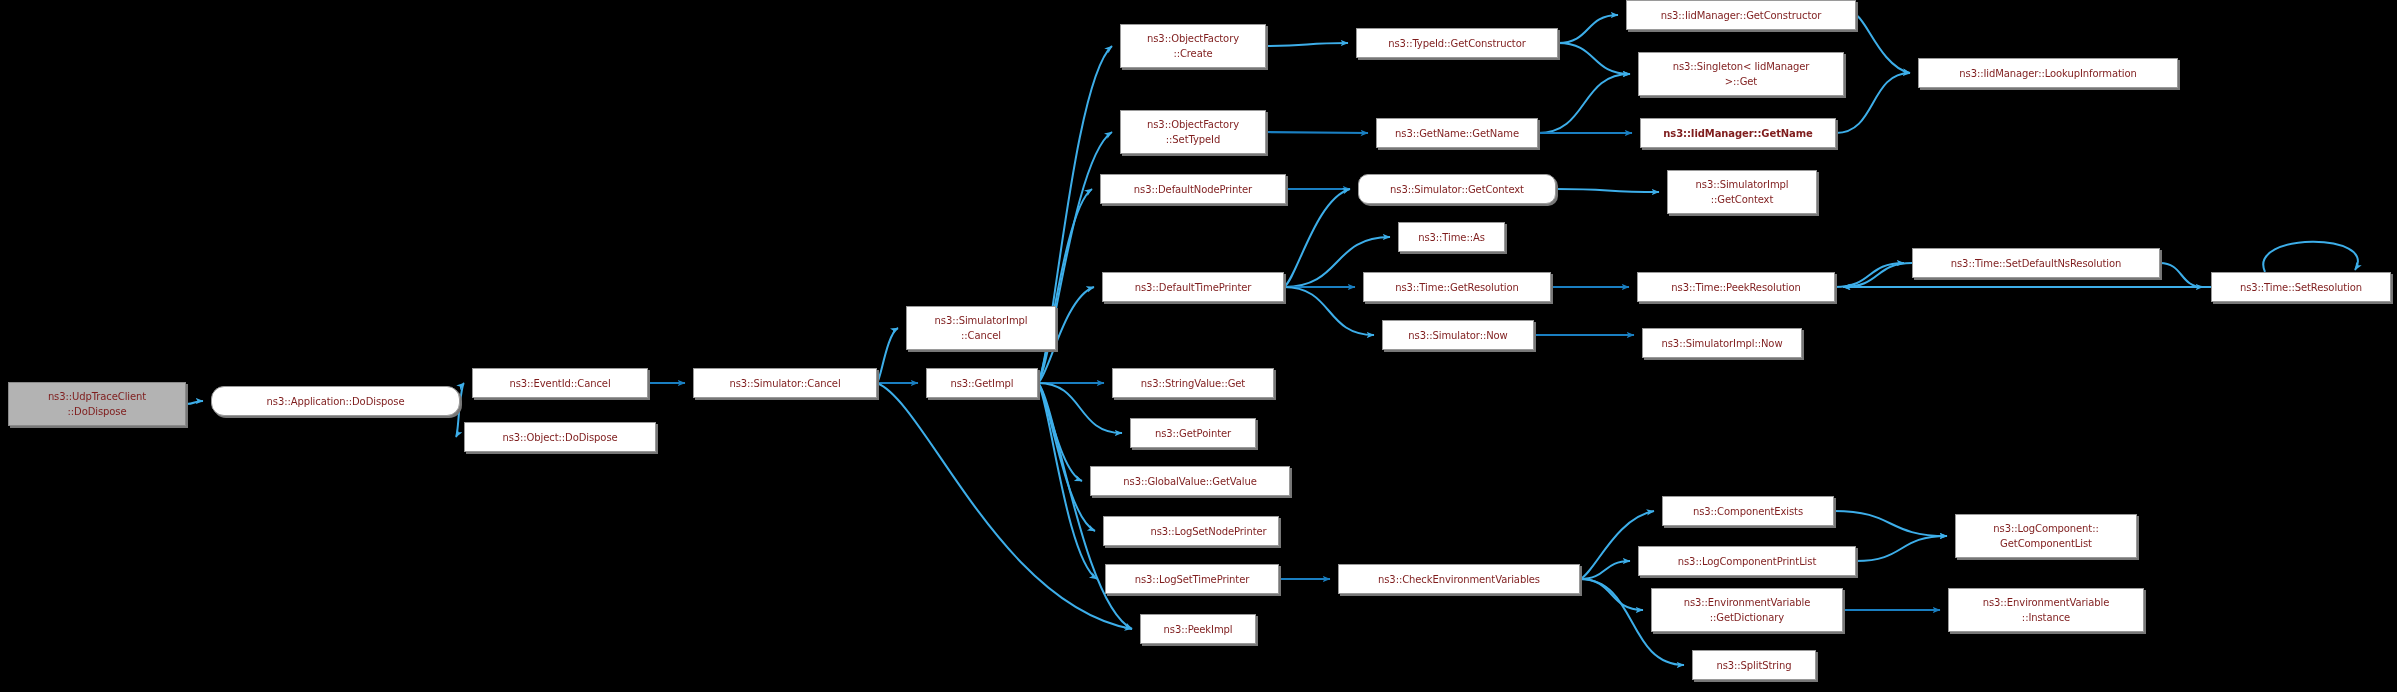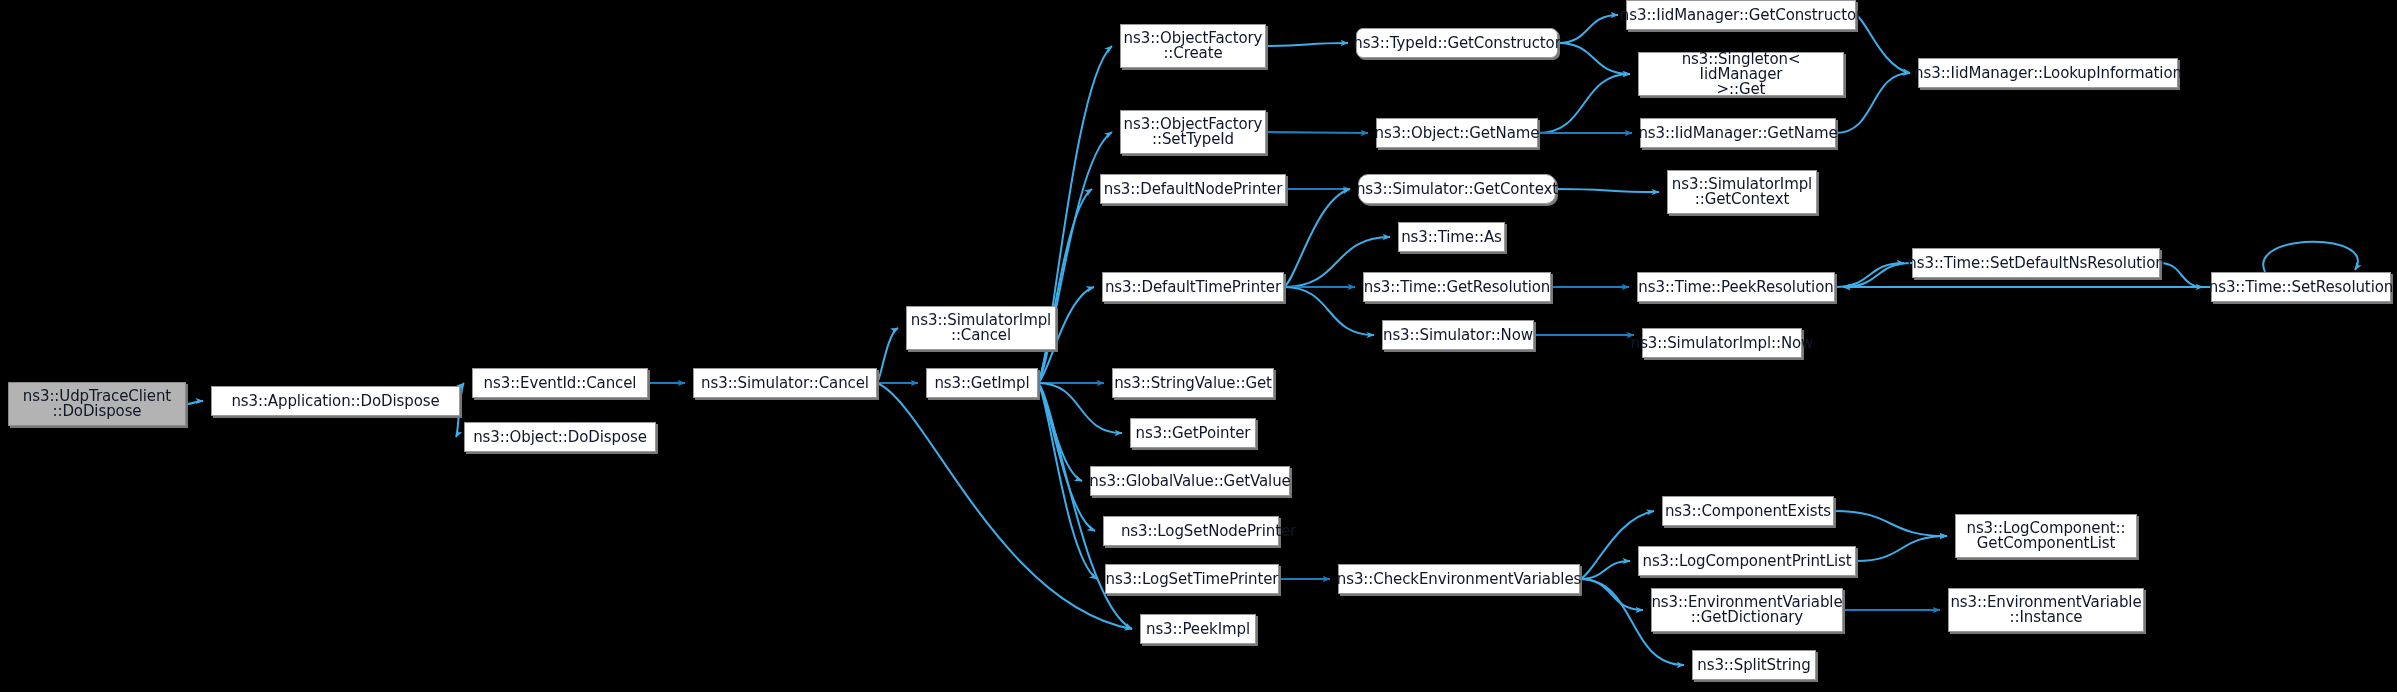--- a/index.html
+++ b/index.html
@@ -7,23 +7,23 @@
   svg#edges{position:absolute;left:0;top:0;width:2397px;height:692px;}
   .node{
     position:absolute;
     box-sizing:border-box;
     background:#fff;
     border:1px solid #9a9a9a;
     box-shadow:2px 2px 0 0 #777;
     display:flex;align-items:center;justify-content:center;
     text-align:center;
     font-family:"DejaVu Sans","Liberation Sans",sans-serif;
-    font-size:15px;
+    font-size:10px;
     line-height:15px;
-    color:#0f172a;
+    color:#7f1d1d;
     white-space:pre-line;
     letter-spacing:-0.1px;
   }
   .node.root{background:#b3b3b3;border:1px solid #8a8a8a;}
 </style>
 </head>
 <body>
 
 <div id="stage">
   <svg id="edges" xmlns="http://www.w3.org/2000/svg">
@@ -80,50 +80,50 @@
         <path d="M1580,579 C1614.65,579 1608.35,610 1643,610" fill="none" stroke="#3daee9" stroke-width="2" marker-end="url(#arrow)"></path>
         <path d="M1580,579 C1637.2,579 1626.8,665 1684,665" fill="none" stroke="#3daee9" stroke-width="2" marker-end="url(#arrow)"></path>
         <path d="M1834,511 C1896.15,511 1884.85,536 1947,536" fill="none" stroke="#3daee9" stroke-width="2" marker-end="url(#arrow)"></path>
         <path d="M1856,561 C1906.05,561 1896.95,536 1947,536" fill="none" stroke="#3daee9" stroke-width="2" marker-end="url(#arrow)"></path>
         <path d="M1843,610 L1940,610" fill="none" stroke="#1a7fc1" stroke-width="2.2" marker-end="url(#arrowdark)"></path>
       </g>
   </svg>
   <div id="node-layer">
       <div class="node root" style="left: 8px; top: 382px; width: 178px; height: 44px;">ns3::UdpTraceClient
 ::DoDispose</div>
-      <div class="node" style="left: 211px; top: 386px; width: 249px; height: 30px;">ns3::Application::DoDispose</div>
+      <div class="node" style="left: 211px; top: 386px; width: 249px; height: 30px; border-radius: 13px;">ns3::Application::DoDispose</div>
       <div class="node" style="left: 472px; top: 368px; width: 176px; height: 30px;">ns3::EventId::Cancel</div>
       <div class="node" style="left: 464px; top: 422px; width: 192px; height: 30px;">ns3::Object::DoDispose</div>
       <div class="node" style="left: 693px; top: 368px; width: 184px; height: 30px;">ns3::Simulator::Cancel</div>
       <div class="node" style="left: 906px; top: 306px; width: 150px; height: 44px;">ns3::SimulatorImpl
 ::Cancel</div>
       <div class="node" style="left: 926px; top: 368px; width: 112px; height: 30px;">ns3::GetImpl</div>
       <div class="node" style="left: 1120px; top: 24px; width: 146px; height: 44px;">ns3::ObjectFactory
 ::Create</div>
       <div class="node" style="left: 1120px; top: 110px; width: 146px; height: 44px;">ns3::ObjectFactory
 ::SetTypeId</div>
       <div class="node" style="left: 1100px; top: 174px; width: 186px; height: 30px;">ns3::DefaultNodePrinter</div>
       <div class="node" style="left: 1102px; top: 272px; width: 182px; height: 30px; text-align: right;">ns3::DefaultTimePrinter</div>
       <div class="node" style="left: 1112px; top: 368px; width: 162px; height: 30px;">ns3::StringValue::Get</div>
       <div class="node" style="left: 1130px; top: 418px; width: 126px; height: 30px;">ns3::GetPointer</div>
       <div class="node" style="left: 1090px; top: 466px; width: 200px; height: 30px;">ns3::GlobalValue::GetValue</div>
       <div class="node" style="left: 1103px; top: 516px; width: 176px; height: 30px; padding-left: 35px;">ns3::LogSetNodePrinter</div>
       <div class="node" style="left: 1105px; top: 564px; width: 174px; height: 30px;">ns3::LogSetTimePrinter</div>
       <div class="node" style="left: 1140px; top: 614px; width: 116px; height: 30px;">ns3::PeekImpl</div>
-      <div class="node" style="left: 1356px; top: 28px; width: 202px; height: 30px; border-radius: 7px;">ns3::TypeId::GetConstructor</div>
-      <div class="node" style="left: 1376px; top: 118px; width: 162px; height: 30px;">ns3::Object::GetName</div>
+      <div class="node" style="left: 1356px; top: 28px; width: 202px; height: 30px;">ns3::TypeId::GetConstructor</div>
+      <div class="node" style="left: 1376px; top: 118px; width: 162px; height: 30px;">ns3::GetName::GetName</div>
       <div class="node" style="left: 1358px; top: 174px; width: 198px; height: 30px; border-radius: 10px;">ns3::Simulator::GetContext</div>
       <div class="node" style="left: 1398px; top: 222px; width: 107px; height: 30px;">ns3::Time::As</div>
       <div class="node" style="left: 1363px; top: 272px; width: 188px; height: 30px;">ns3::Time::GetResolution</div>
       <div class="node" style="left: 1382px; top: 320px; width: 152px; height: 30px;">ns3::Simulator::Now</div>
       <div class="node" style="left: 1338px; top: 564px; width: 242px; height: 30px;">ns3::CheckEnvironmentVariables</div>
       <div class="node" style="left: 1626px; top: 0px; width: 230px; height: 30px;">ns3::IidManager::GetConstructor</div>
       <div class="node" style="left: 1638px; top: 52px; width: 206px; height: 44px;">ns3::Singleton&lt; IidManager
 &gt;::Get</div>
-      <div class="node" style="left: 1640px; top: 118px; width: 196px; height: 30px;">ns3::IidManager::GetName</div>
+      <div class="node" style="left: 1640px; top: 118px; width: 196px; height: 30px; font-weight: bold;">ns3::IidManager::GetName</div>
       <div class="node" style="left: 1667px; top: 170px; width: 150px; height: 44px;">ns3::SimulatorImpl
 ::GetContext</div>
       <div class="node" style="left: 1637px; top: 272px; width: 198px; height: 30px;">ns3::Time::PeekResolution</div>
       <div class="node" style="left: 1642px; top: 320px; width: 160px; height: 30px; margin-top: 8px;">ns3::SimulatorImpl::Now</div>
       <div class="node" style="left: 1662px; top: 496px; width: 172px; height: 30px;">ns3::ComponentExists</div>
       <div class="node" style="left: 1638px; top: 546px; width: 218px; height: 30px;">ns3::LogComponentPrintList</div>
       <div class="node" style="left: 1651px; top: 588px; width: 192px; height: 44px;">ns3::EnvironmentVariable
 ::GetDictionary</div>
       <div class="node" style="left: 1692px; top: 650px; width: 124px; height: 30px;">ns3::SplitString</div>
       <div class="node" style="left: 1918px; top: 58px; width: 260px; height: 30px;">ns3::IidManager::LookupInformation</div>

